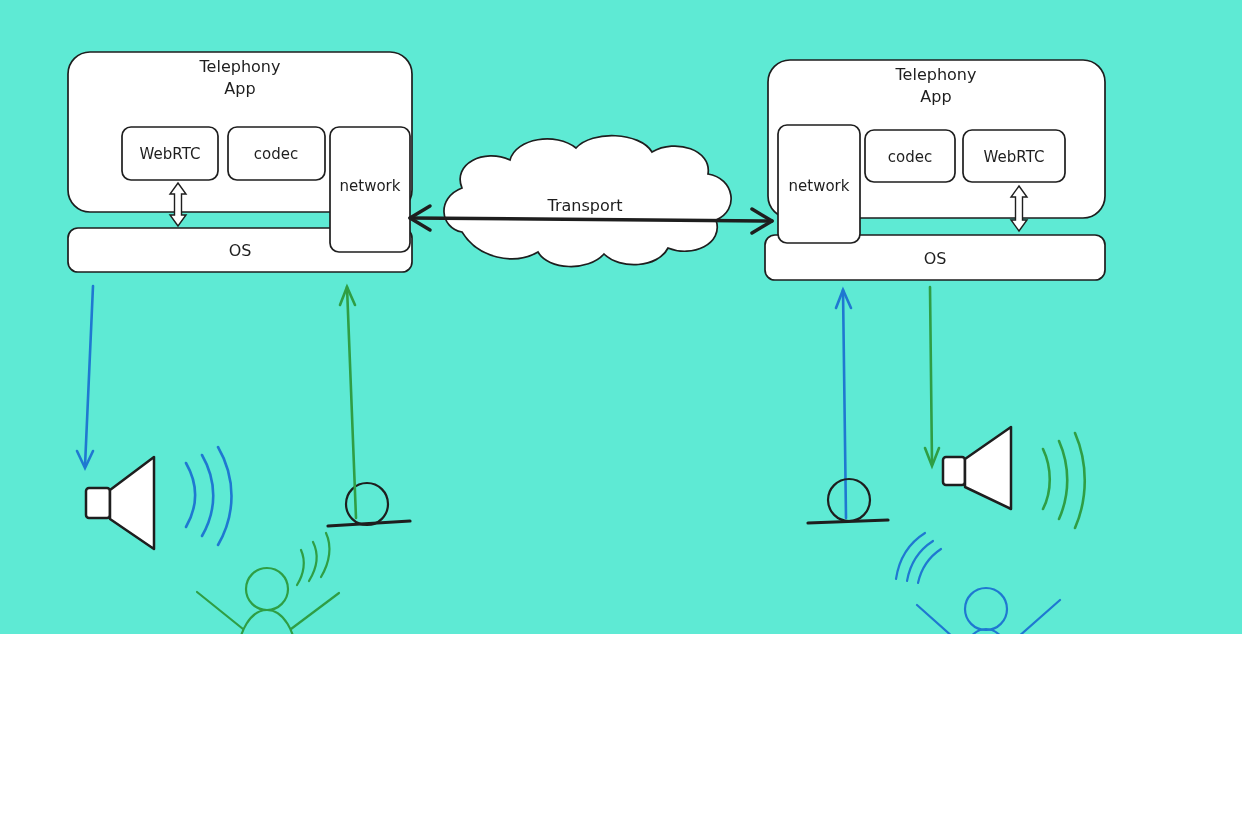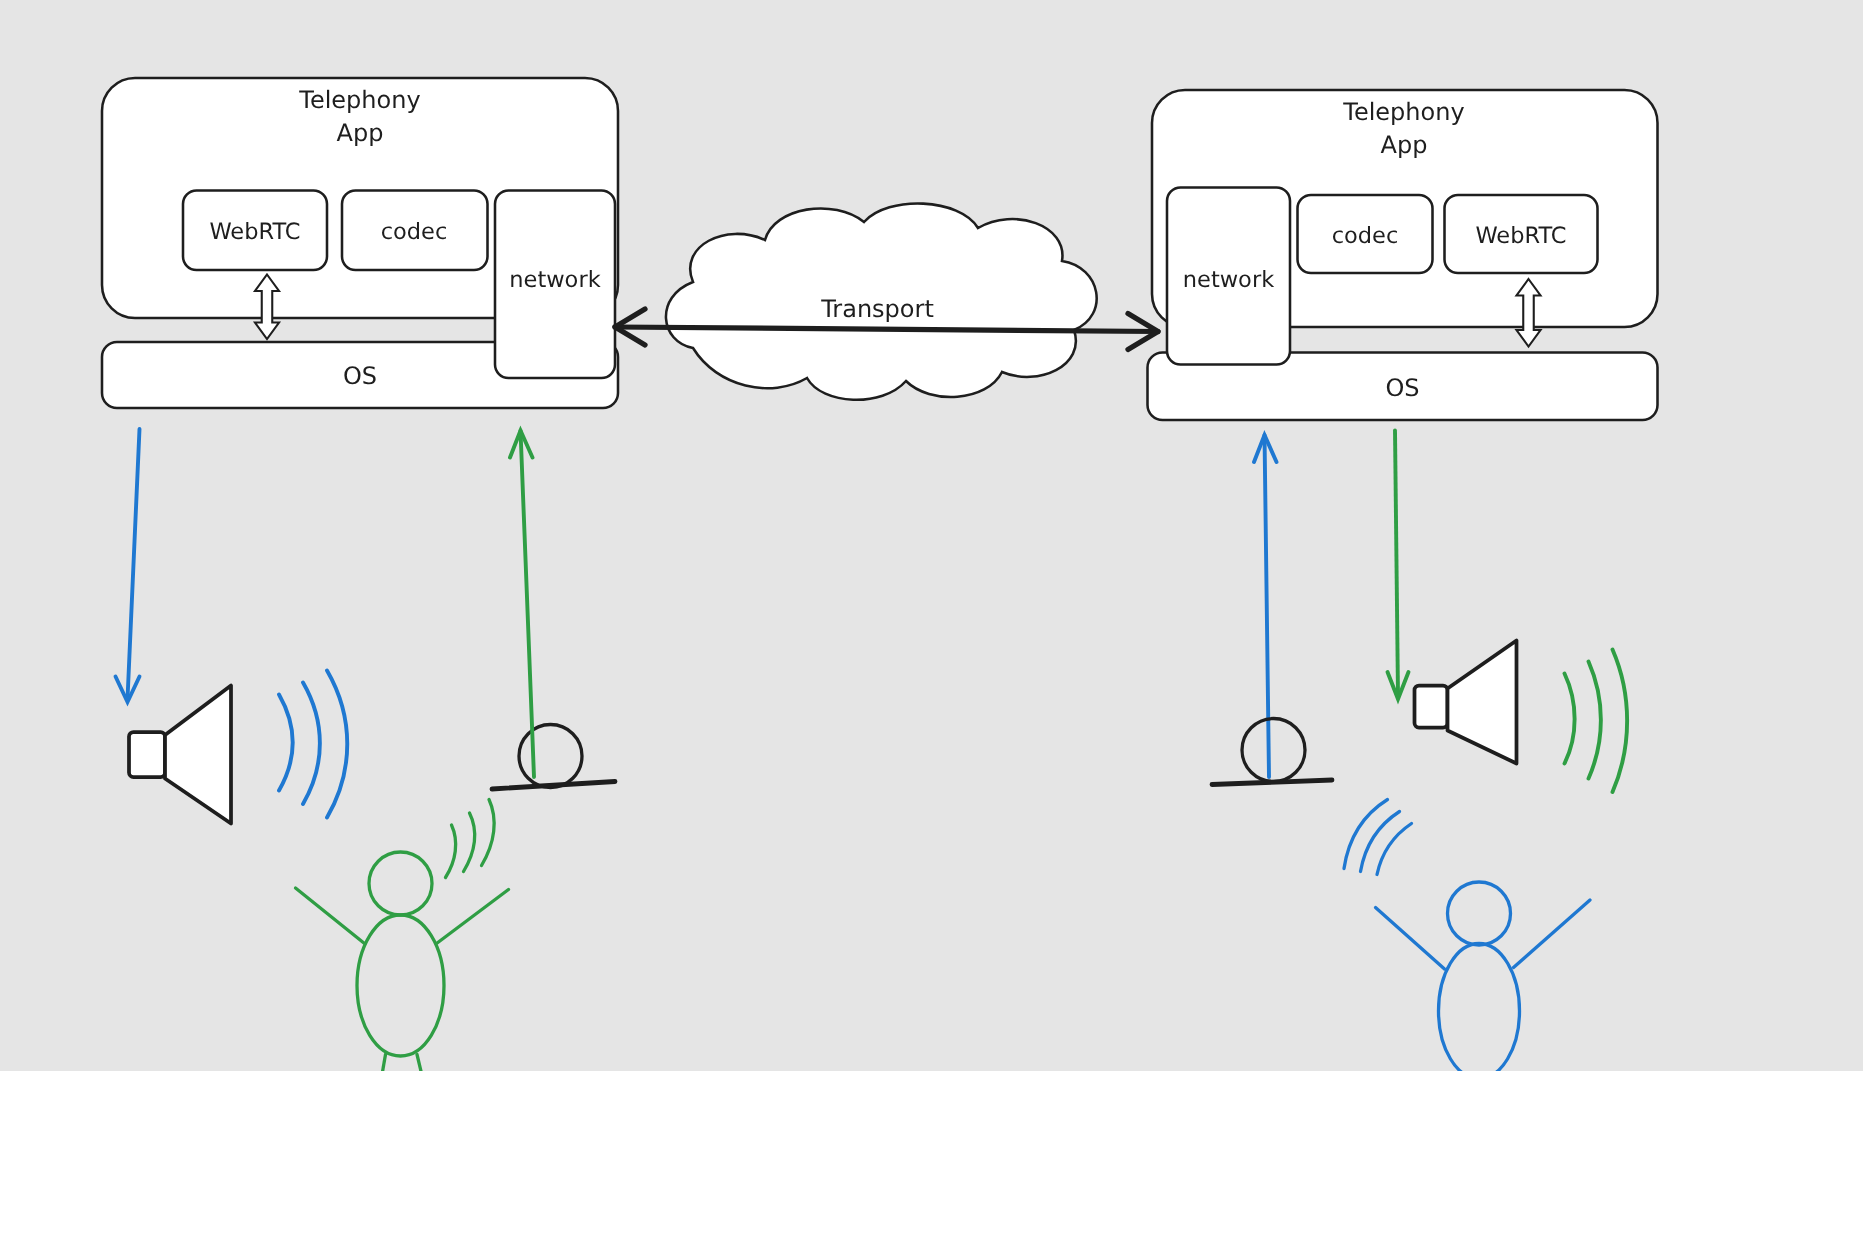--- a/index.html
+++ b/index.html
@@ -1,20 +1,20 @@
 <!DOCTYPE html>
 <html><head>
 <meta charset="utf-8">
 <style>
   html, body { margin: 0; padding: 0; background: #ffffff; }
   .canvas {
     position: relative;
     width: 1242px;
-    height: 714px;
-    background: #e5e5e5;
+    height: 634px;
+    background: #5eead4;
     overflow: hidden;
     font-family: "DejaVu Sans", sans-serif;
   }
   svg { display: block; }
   svg text {
     font-family: "DejaVu Sans", sans-serif;
     font-size: 16px;
     fill: #1e1e1e;
     stroke: none;
   }

